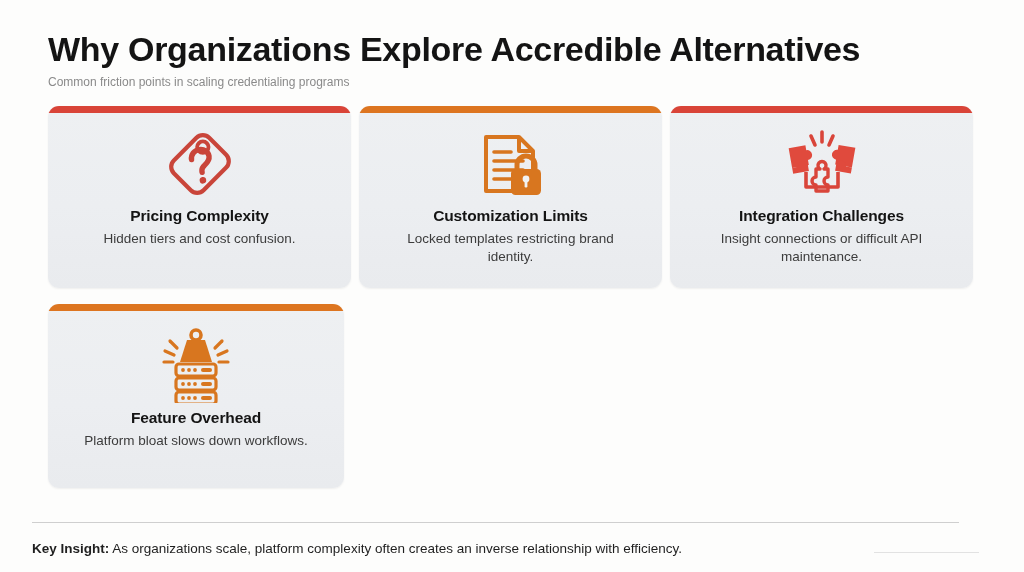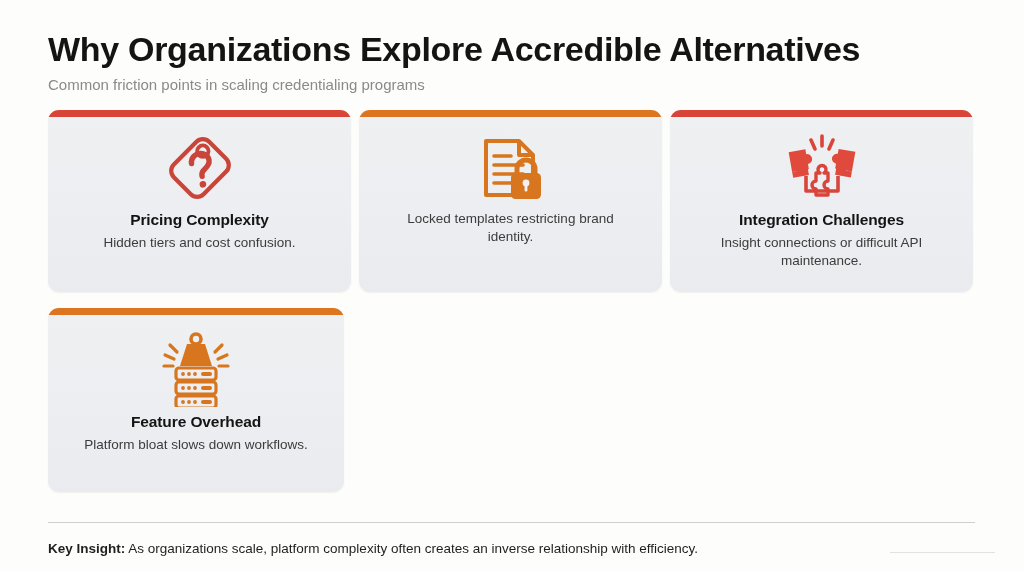--- a/index.html
+++ b/index.html
@@ -29,21 +29,21 @@
 
   .page-title {
     font-size: 34px;
     font-weight: bold;
     letter-spacing: -0.3px;
     color: #141414;
     line-height: 1.25;
   }
 
   .page-subtitle {
-    font-size: 15px;
+    font-size: 12px;
     color: #8a8a8a;
     margin-top: 4px;
     line-height: 1.3;
     font-weight: normal;
   }
 
   
   .card-row {
     display: flex;
     gap: 8px;
@@ -99,21 +99,21 @@
     color: #3c3c3c;
     text-align: center;
     margin-top: 5px;
     line-height: 1.35;
     max-width: 225px;
   }
 
   
   .footer {
     position: absolute;
-    left: 48px;
+    left: 32px;
     right: 48px;
     bottom: 14px;
   }
 
   .footer-divider {
     height: 1px;
     background: #cfcfcf;
     width: 927px;
     margin-bottom: 17px;
   }
@@ -176,20 +176,21 @@
             <line x1="21" y1="33" x2="50" y2="33"></line>
             <line x1="21" y1="42" x2="50" y2="42"></line>
             <line x1="21" y1="51" x2="44" y2="51"></line>
           </g>
           <path d="M44 42v-5a9 9 0 0 1 18 0v5" stroke="#d8761f" stroke-width="5" fill="none"></path>
           <rect x="38" y="41" width="30" height="26" rx="4.5" fill="#d8761f"></rect>
           <circle cx="53" cy="51" r="3.4" fill="#f2f2f2"></circle>
           <rect x="51.6" y="52.5" width="2.8" height="7" rx="1.2" fill="#f2f2f2"></rect>
         </svg>
       </div>
+      <div class="card-title">Customization Limits</div>
       <div class="card-desc">Locked templates restricting brand identity.</div>
     </div>
 
     <div class="card">
       <div class="card-accent" style="background:#d94438"></div>
       <div class="card-icon">
         <svg width="80" height="72" viewBox="0 0 80 72" fill="none">
           <g stroke="#d9453a" stroke-width="3.6" stroke-linecap="round">
             <line x1="40" y1="4" x2="40" y2="14"></line>
             <line x1="29" y1="8" x2="33" y2="17"></line>

